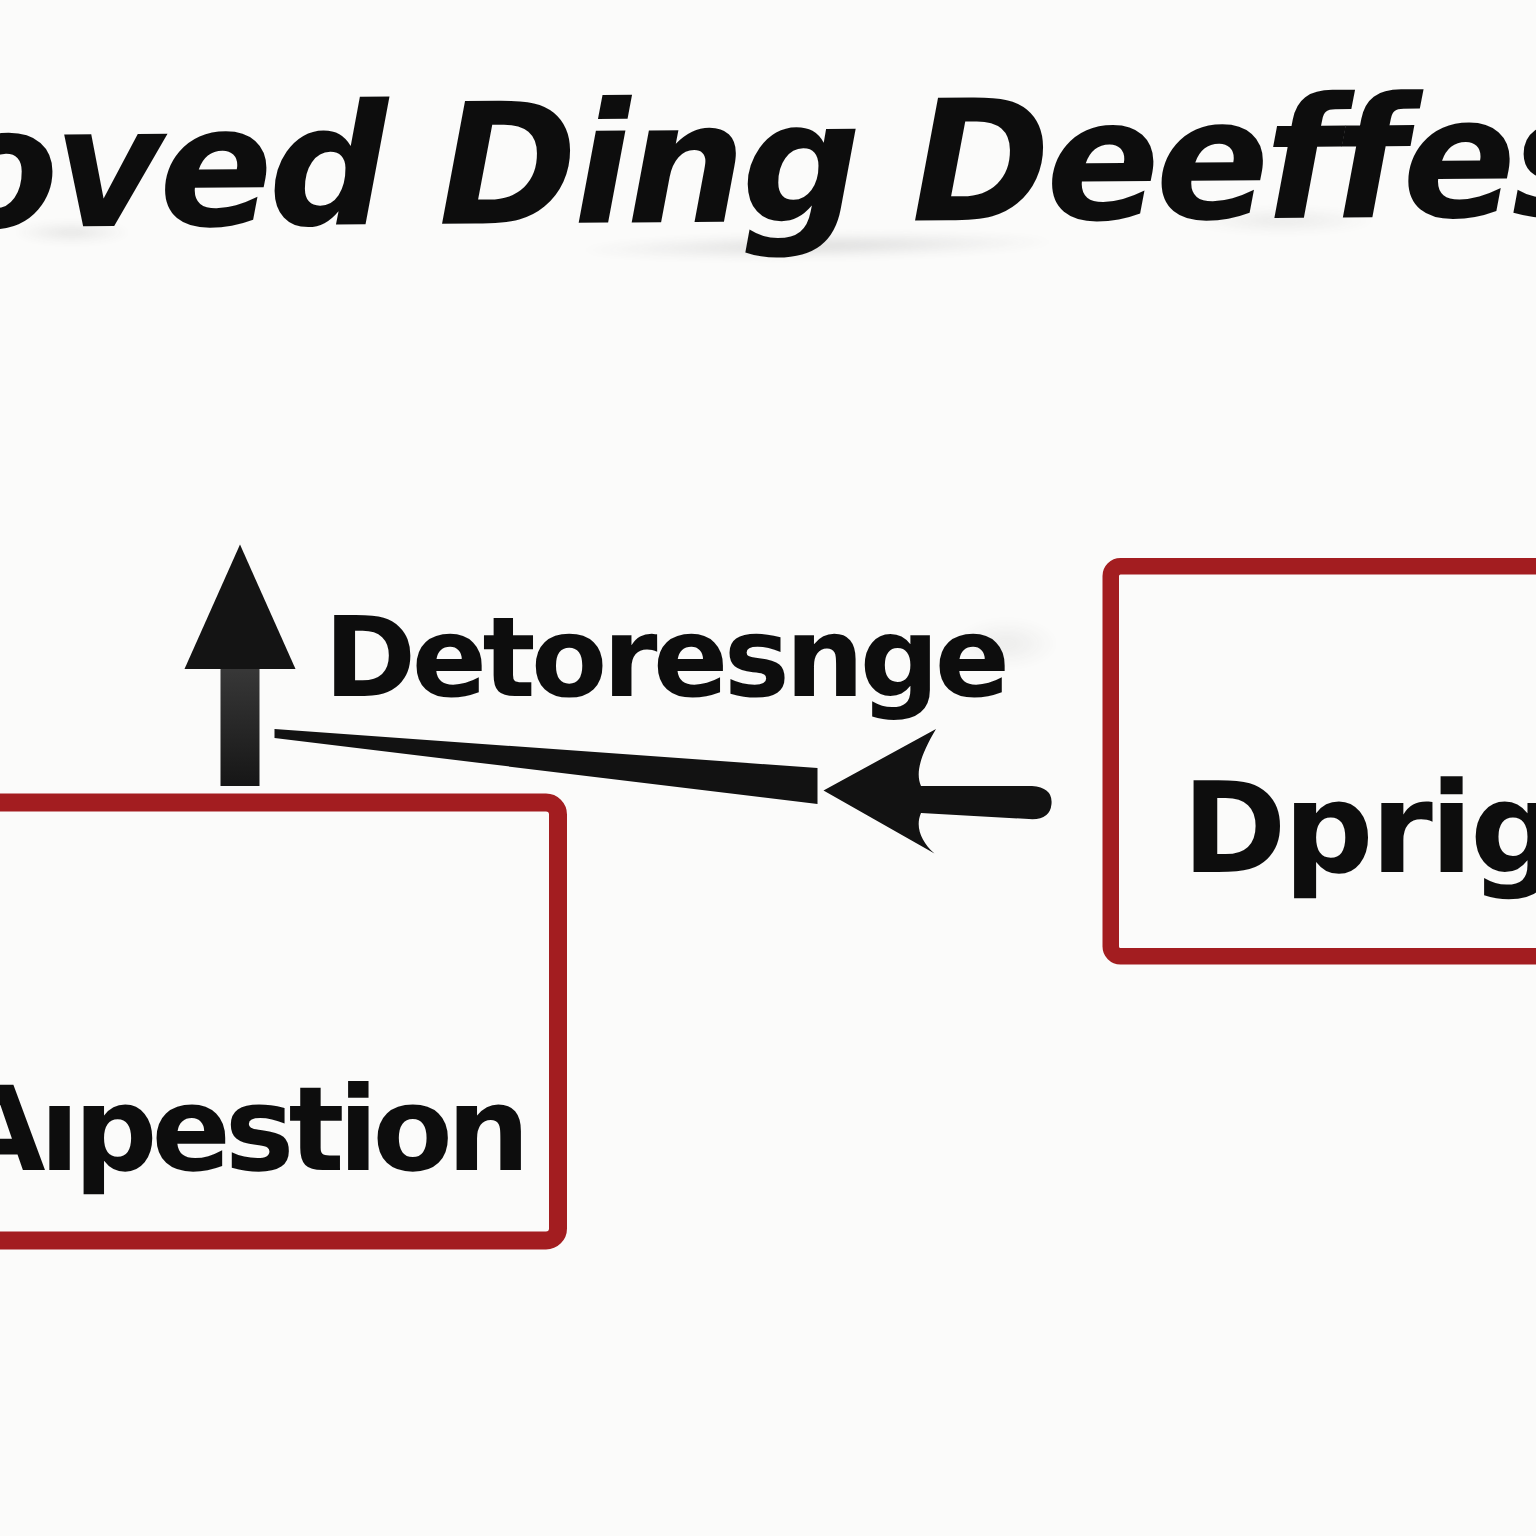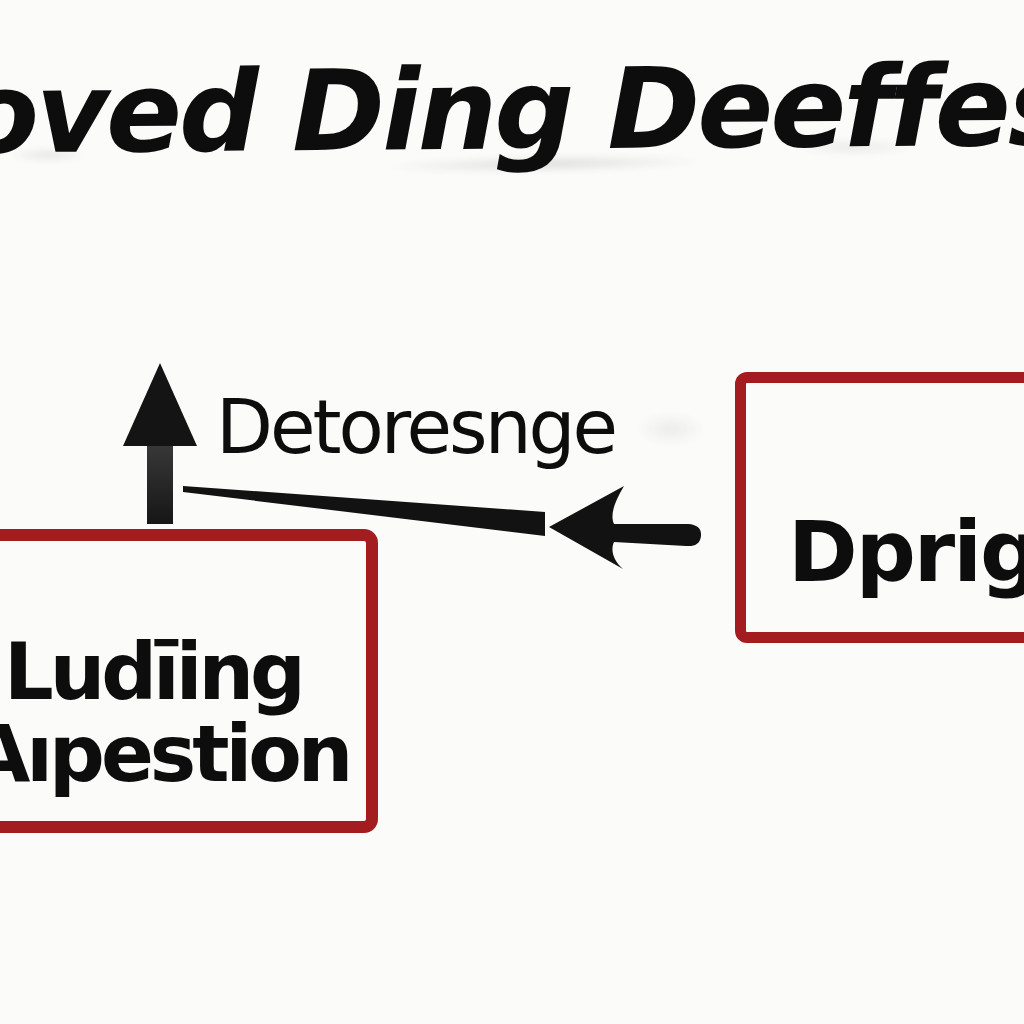--- a/index.html
+++ b/index.html
@@ -26,23 +26,23 @@
     font-style: italic;
     letter-spacing: -3px;
     white-space: nowrap;
     color: var(--ink);
     transform: rotate(-0.4deg);
   }
 
   
   .flow-label {
     position: absolute;
-    left: 216px; top: 384px;
+    left: 216px; top: 396px;
     font-size: 74px;
-    font-weight: 400;
+    font-weight: 700;
     letter-spacing: -3px;
     white-space: nowrap;
     color: var(--ink);
   }
 
   
   .up-arrow-svg {
     position: absolute;
     left: 115px; top: 358px;
     width: 90px; height: 170px;
@@ -131,17 +131,16 @@
   <svg class="left-arrow-svg" viewBox="0 0 535 105" xmlns="http://www.w3.org/2000/svg">
     <polygon points="8,11 370,37 370,61 8,17" fill="#121212"></polygon>
     <path d="M374,52 L449,11 C439,28 435,40 439,49 L513,49 Q527,50 526,61 Q525,72 511,71 L439,67 C435,76 439,86 448,94 Z" fill="#121212"></path>
   </svg>
 
   <div class="box box-right">
     <div class="box-label">Dprig</div>
   </div>
 
   <div class="box box-left">
-    <div class="box-line line1">Ludīing</div>
     <div class="box-line line2">Aıpestion</div>
   </div>
 
 </div>
 
 </body></html>

